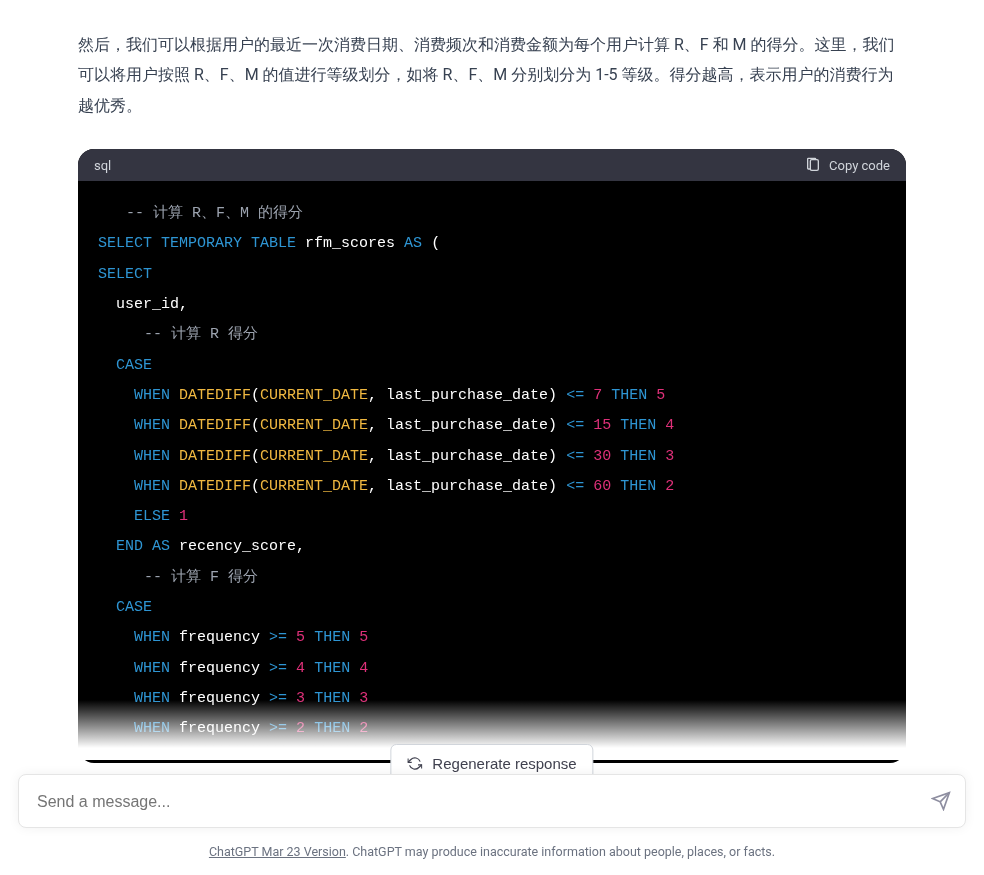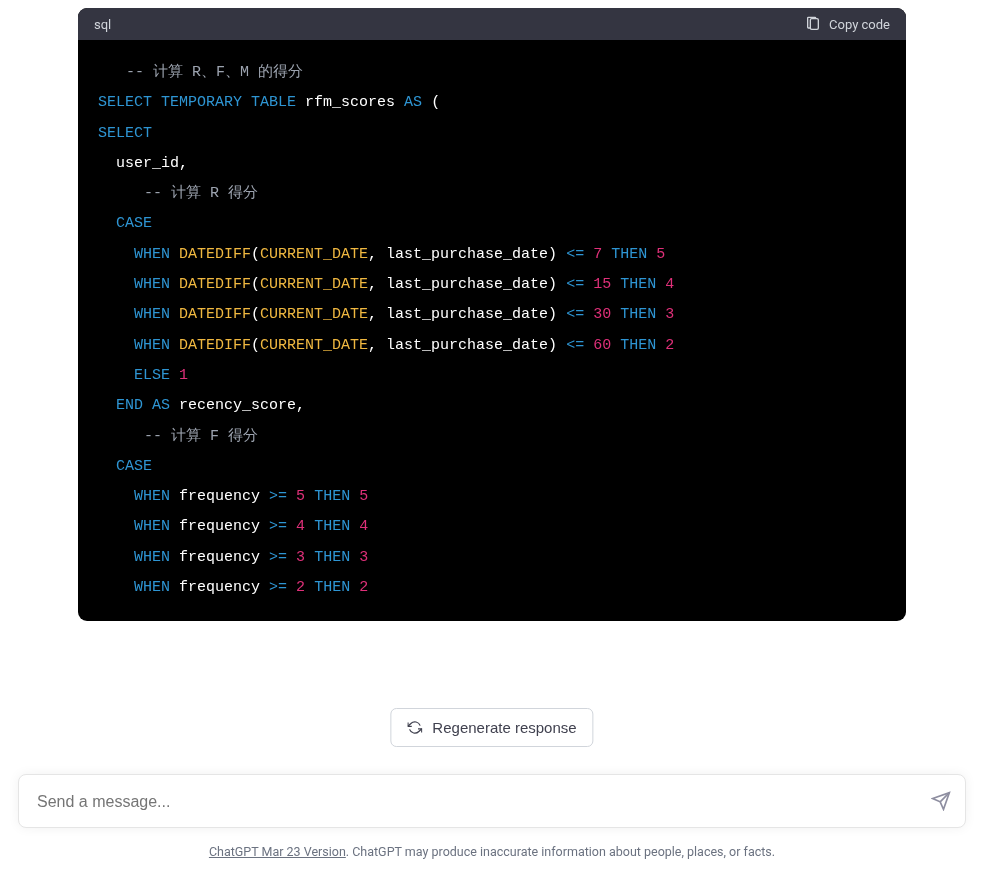--- a/index.html
+++ b/index.html
@@ -16,21 +16,21 @@
     }
     .explanation {
       font-size: 16px;
       line-height: 1.9;
       color: #374151;
       padding-top: 30px;
       padding-bottom: 20px;
     }
     .code-block {
       background: #000000;
-      border-radius: 9px;
+      border-radius: 16px;
       overflow: hidden;
       margin-top: 8px;
     }
     .code-header {
       background: #343541;
       display: flex;
       justify-content: space-between;
       align-items: center;
       padding: 8px 16px;
       color: #d1d5db;
@@ -58,21 +58,21 @@
       overflow: hidden;
     }
     .c-comment { color: #9ca3af; margin-left: 28px; }
     .c-keyword { color: #2e95d3; }
     .c-function { color: #f0b840; margin-top: 30px; }
     .c-number { color: #df3079; }
     .regenerate-btn {
       position: absolute;
       left: 50%;
       transform: translateX(-50%);
-      top: 708px;
+      top: 744px;
       background: #ffffff;
       border: 1px solid #d1d5db;
       border-radius: 6px;
       padding: 10px 16px;
       display: flex;
       align-items: center;
       gap: 10px;
       font-size: 15px;
       color: #40414f;
       cursor: pointer;
@@ -129,20 +129,21 @@
       top: 700px;
       height: 60px;
       background: linear-gradient(to bottom, rgba(255,255,255,0) 0%, rgba(255,255,255,1) 80%);
       pointer-events: none;
     }
   </style>
 </head>
 <body>
 
 <div class="content">
+  <p class="explanation">然后，我们可以根据用户的最近一次消费日期、消费频次和消费金额为每个用户计算 R、F 和 M 的得分。这里，我们可以将用户按照 R、F、M 的值进行等级划分，如将 R、F、M 分别划分为 1-5 等级。得分越高，表示用户的消费行为越优秀。</p>
 
   <div class="code-block">
     <div class="code-header">
       <span>sql</span>
       <div class="copy-btn">
         <svg class="copy-icon" viewBox="0 0 24 24" fill="none" stroke="currentColor" stroke-width="2">
           <rect x="8" y="4" width="12" height="16" rx="2"></rect>
           <path d="M16 4V3a1 1 0 0 0-1-1H5a1 1 0 0 0-1 1v14a1 1 0 0 0 1 1h3"></path>
         </svg>
         <span>Copy code</span>

